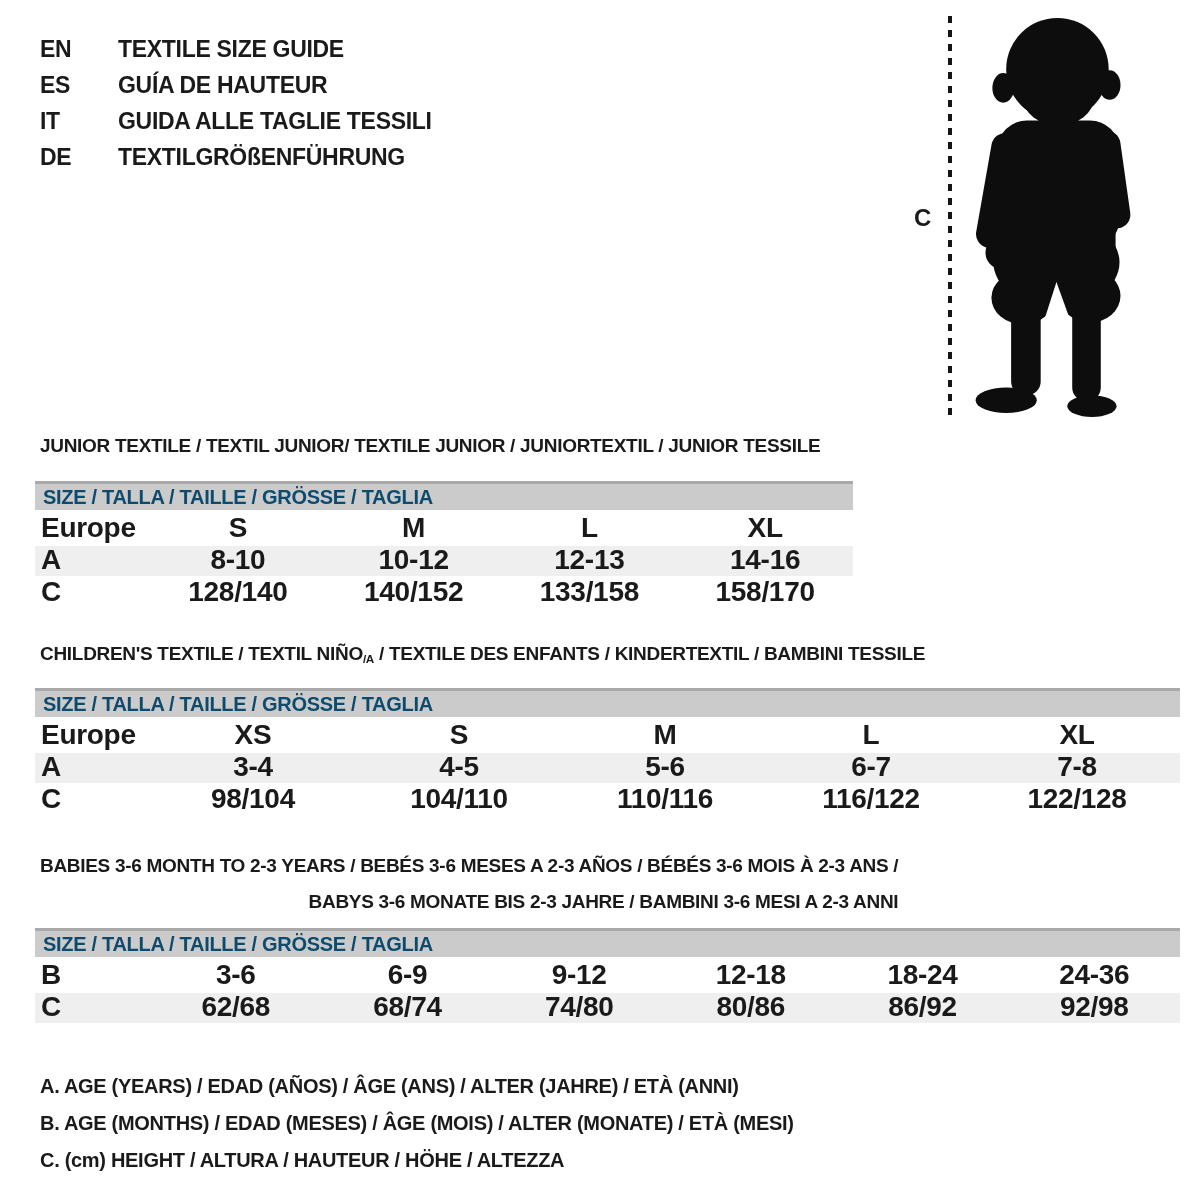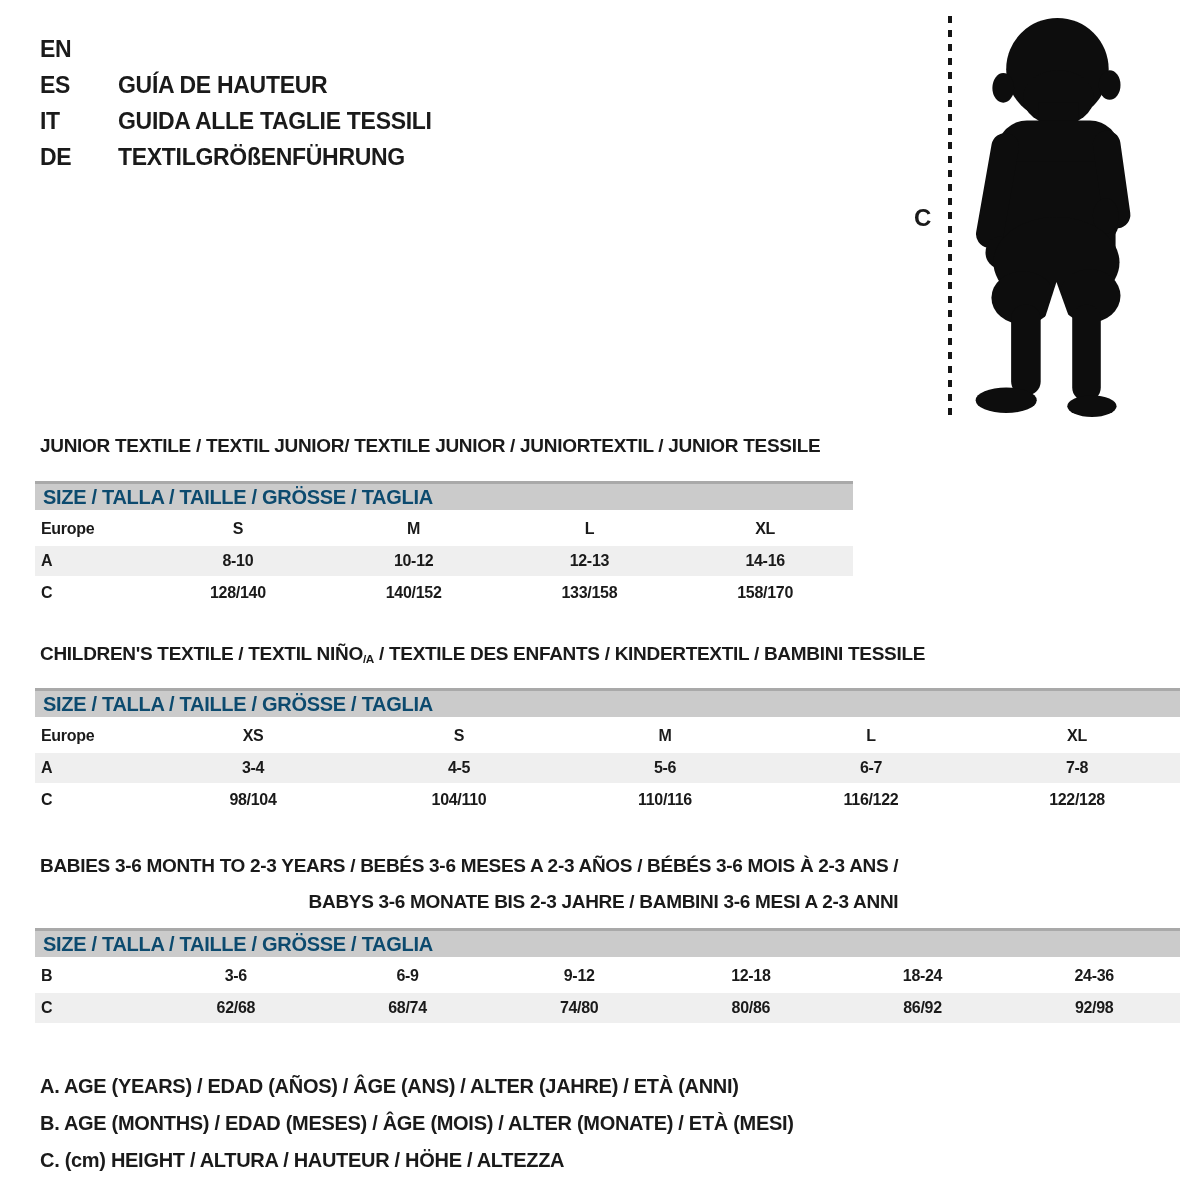--- a/index.html
+++ b/index.html
@@ -40,37 +40,38 @@
   .sec-title.two-line{line-height:36px;text-align:right;}
 
   
   .size-table{position:absolute;left:35px;}
   .size-table .bar{
     height:29px;background:var(--header-bar,#cbcbcb);
     border-top:3px solid var(--header-bar-edge,#a9a9a9);
     display:flex;align-items:center;padding-left:8px;
     font-size:20px;color:#0c4a6e;margin-bottom:4px;white-space:nowrap;
   }
-  .trow{display:flex;height:30px;align-items:center;margin-bottom:2px;font-size:16px;}
+  .trow{display:flex;height:30px;align-items:flex-end;margin-bottom:2px;font-size:28px;}
   .trow.shaded{background:var(--row-shaded,#efefef);}
   .tlab{width:115px;padding-left:6px;flex:0 0 auto;}
   .tcell{flex:1;text-align:center;}
 
   
   .legend{position:absolute;left:40px;top:1068px;}
   .legend-line{height:37px;display:flex;align-items:center;font-size:20px;white-space:nowrap;}
 </style>
 </head>
 <body>
 
 <div class="page">
 
   <div class="lang-block">
     <div class="lang-row">
       <span class="lang-code">EN</span>
+      <span class="lang-label">TEXTILE SIZE GUIDE</span>
     </div>
     <div class="lang-row">
       <span class="lang-code">ES</span>
       <span class="lang-label">GUÍA DE HAUTEUR</span>
     </div>
     <div class="lang-row">
       <span class="lang-code">IT</span>
       <span class="lang-label">GUIDA ALLE TAGLIE TESSILI</span>
     </div>
     <div class="lang-row">

